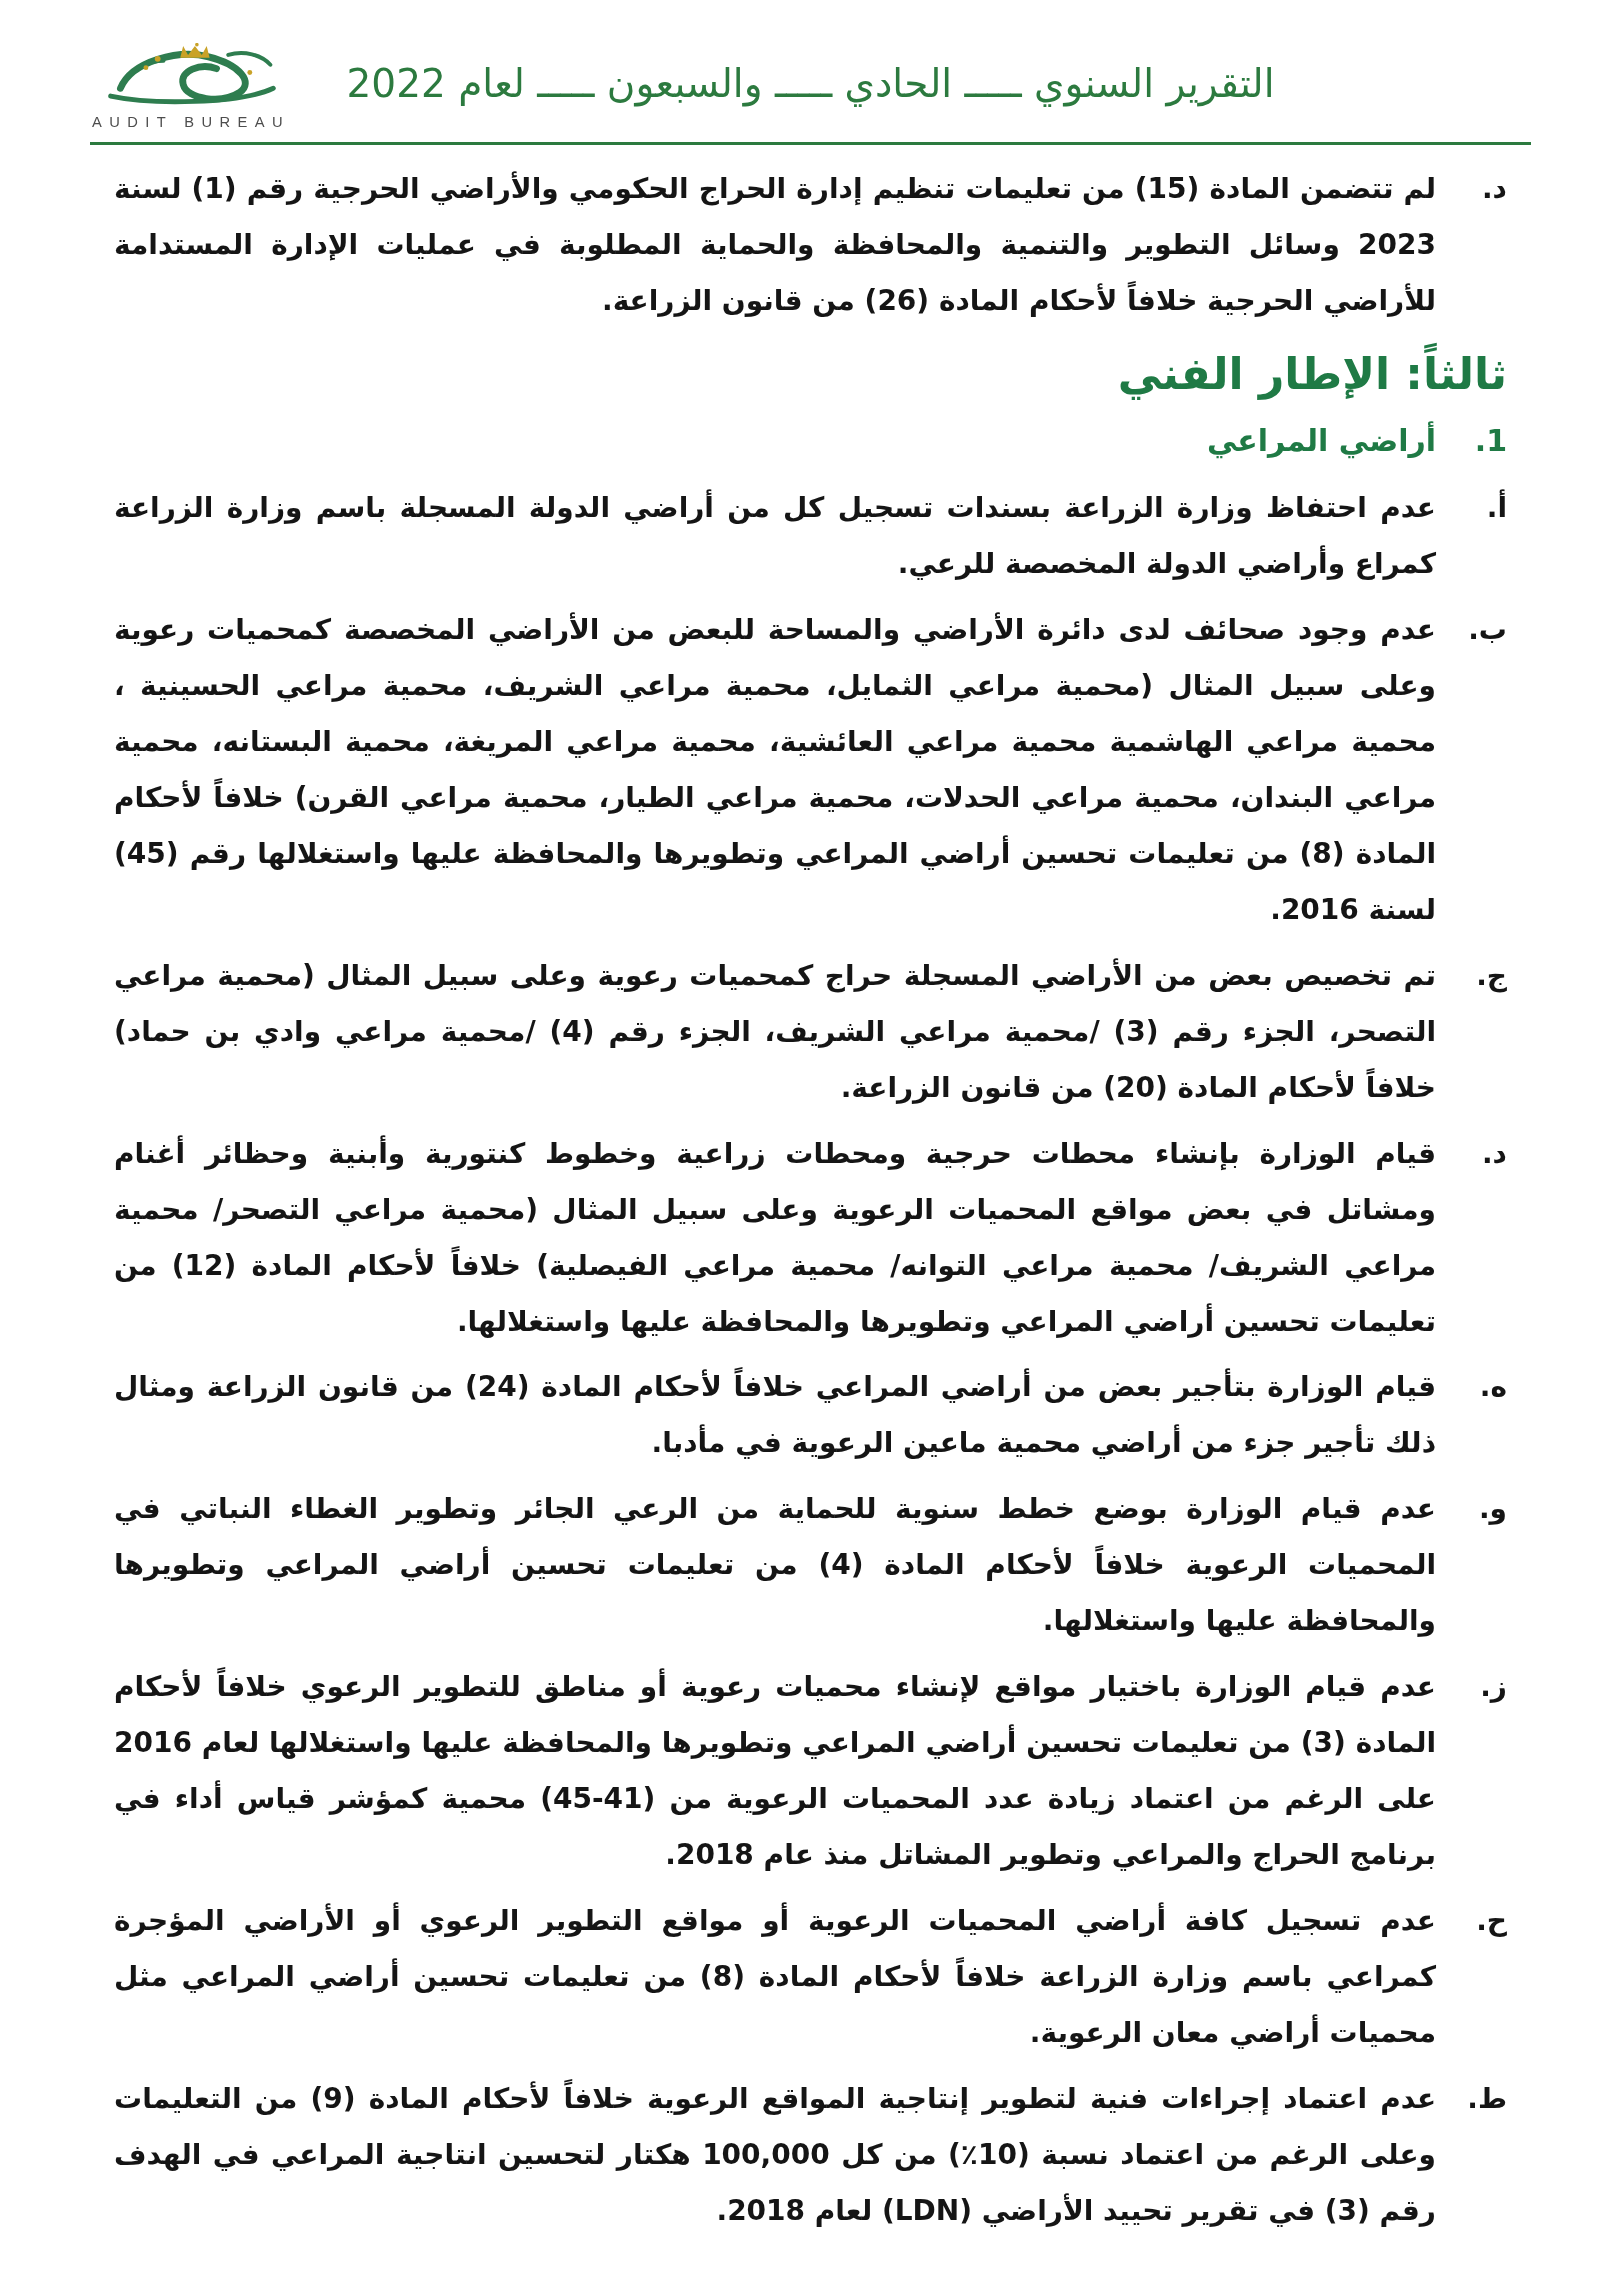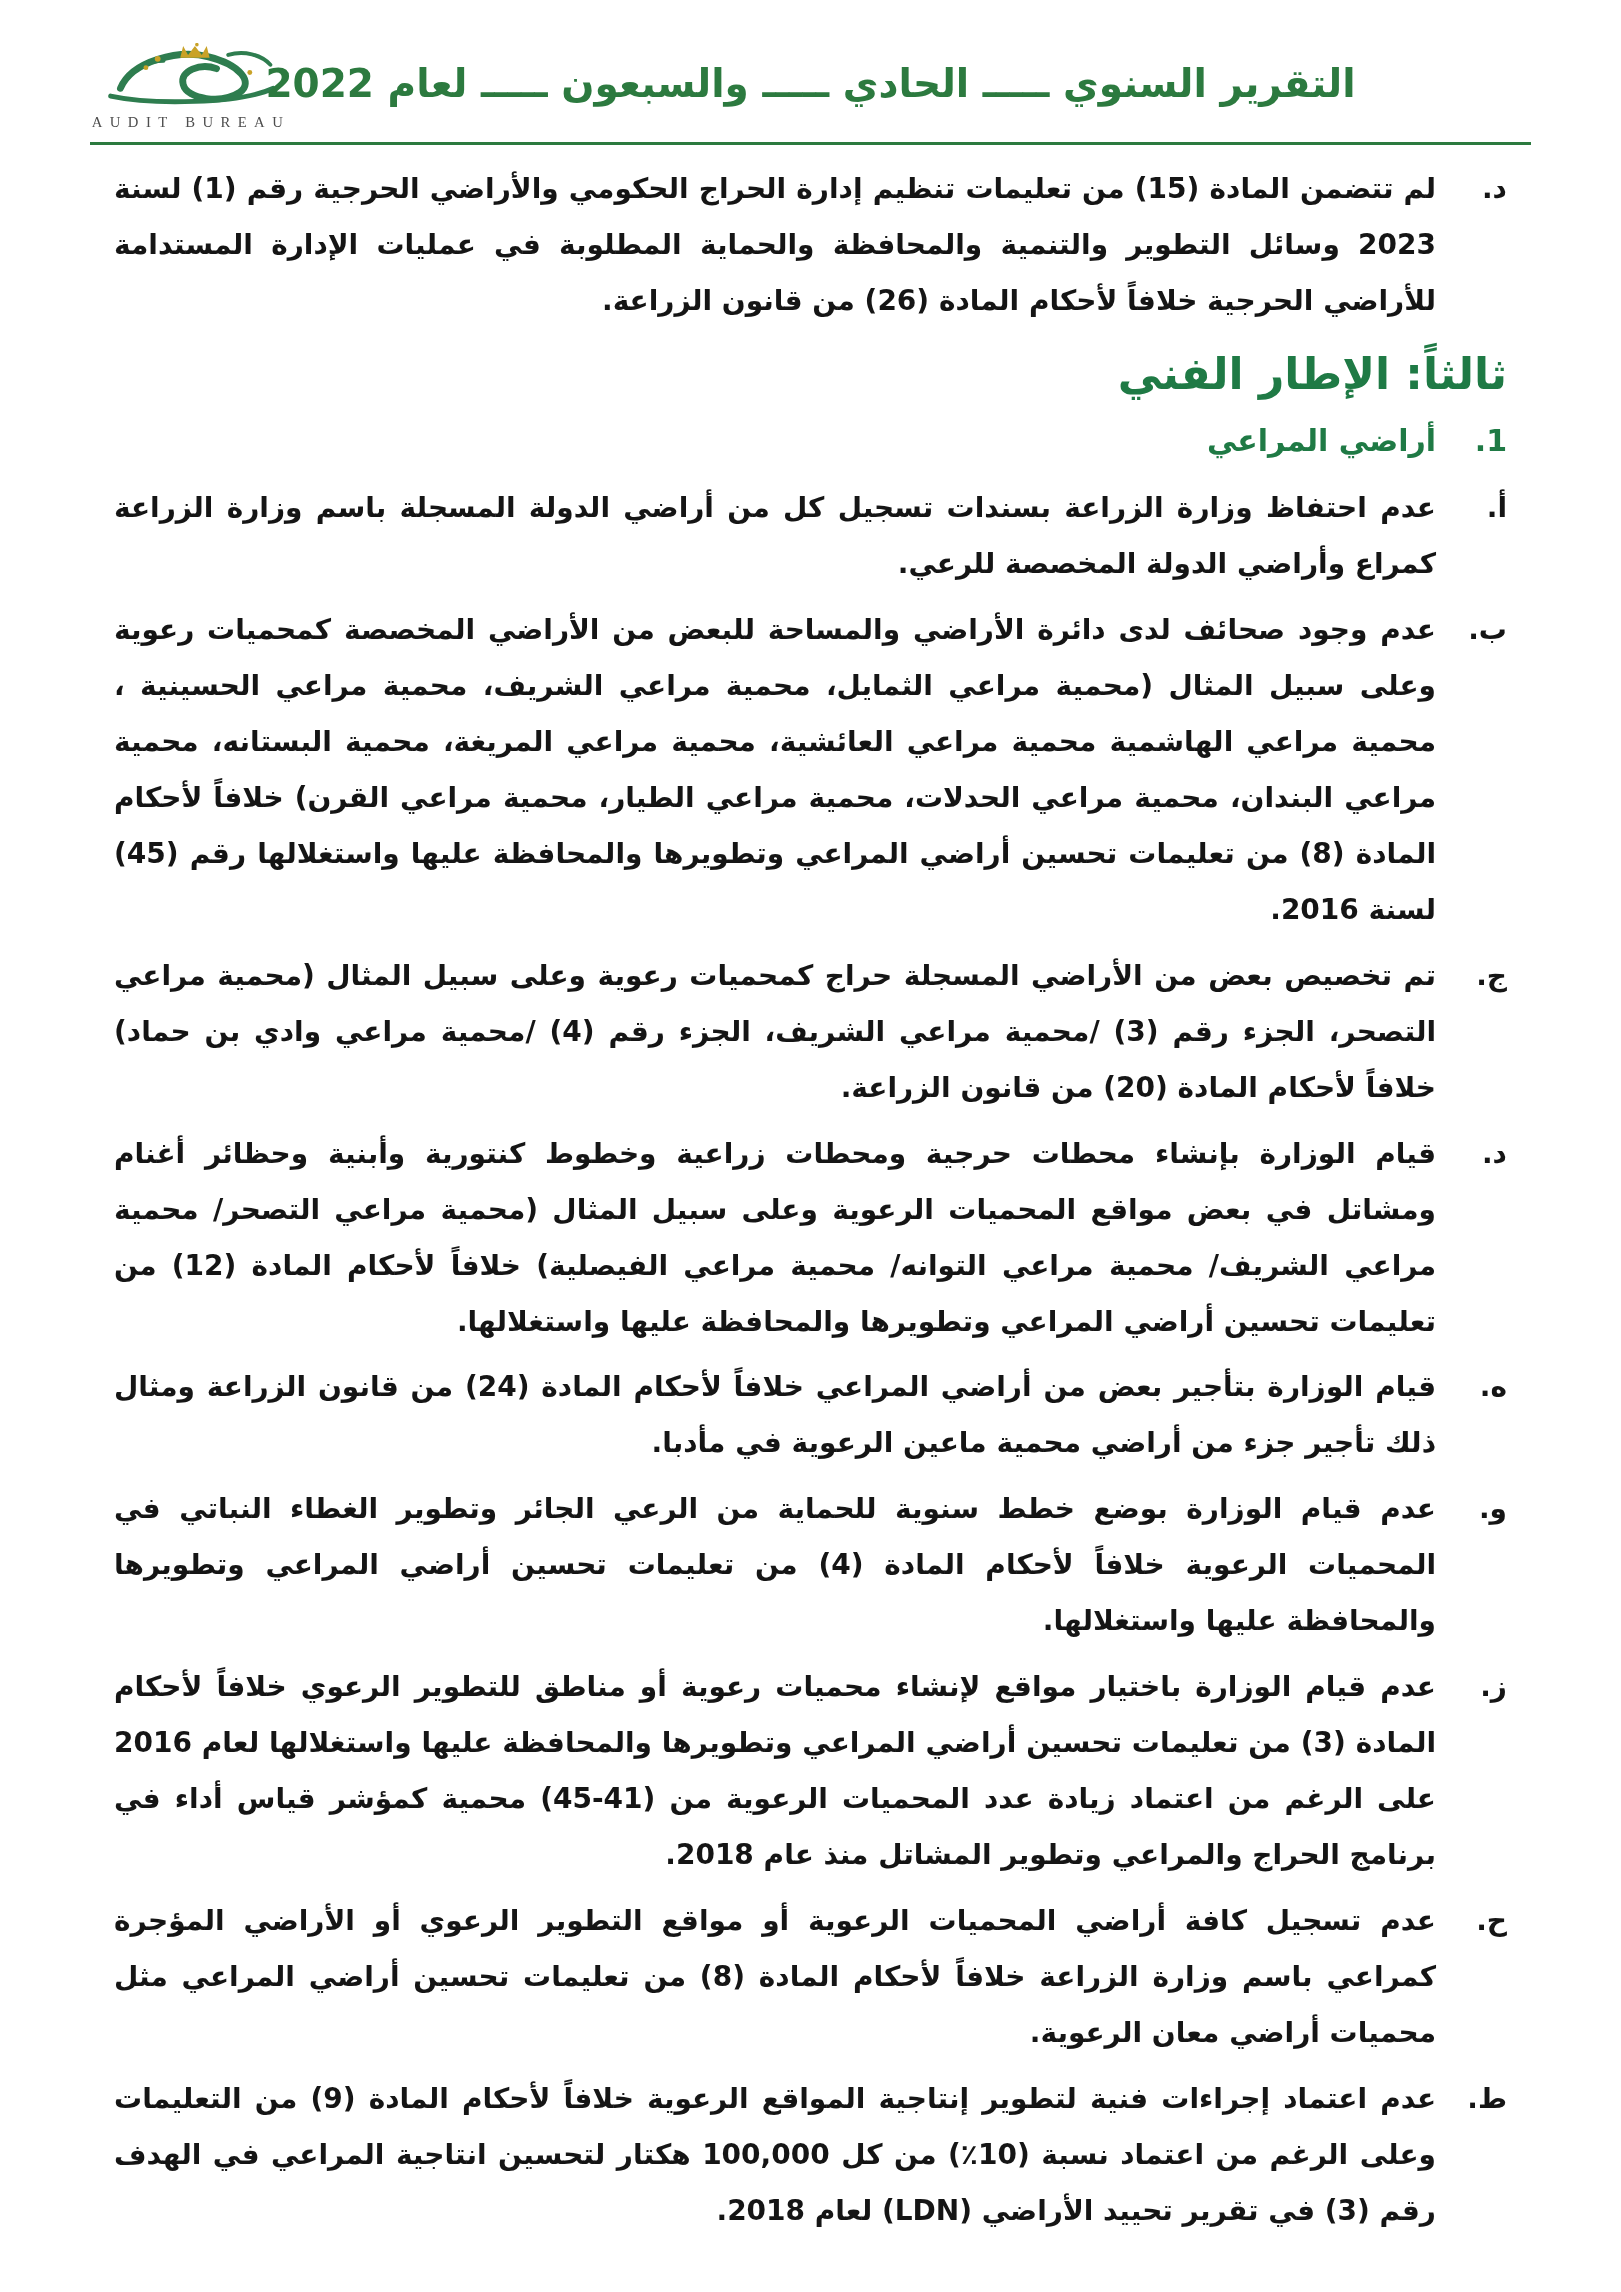--- a/index.html
+++ b/index.html
@@ -11,27 +11,27 @@
     background: #ffffff; position: relative; overflow: hidden;
     direction: rtl;
     font-family: "DejaVu Sans", sans-serif;
     color: #151515;
   }
 
   
   .header { position: absolute; top: 43px; right: 90px; left: 90px; height: 102px; }
   .logo { position: absolute; left: 0; top: 0; width: 202px; text-align: center; direction: ltr; }
   .logo-caption {
-    font-family: Liberation Serif, serif;
+    font-family: Liberation Sans, sans-serif;
     font-size: 14.7px; letter-spacing: 7.4px; color: #4d4d4d;
     margin-top: 2px; white-space: nowrap;
   }
   .title-wrap { position: absolute; left: 147px; right: 147px; top: 17.6px; text-align: center; }
   .report-title {
-    font-size: 39px; font-weight: bold; white-space: nowrap;
+    font-size: 39px; font-weight: normal; white-space: nowrap;
     color: var(--title-green, #2c7a3f);
   }
   .header-rule {
     position: absolute; left: 0; right: 0; bottom: 0; height: 2.9px;
     background: var(--title-green, #2c7a3f);
   }
 
   
   .content {
     position: absolute; top: 161px; right: 114px; left: 114px;

